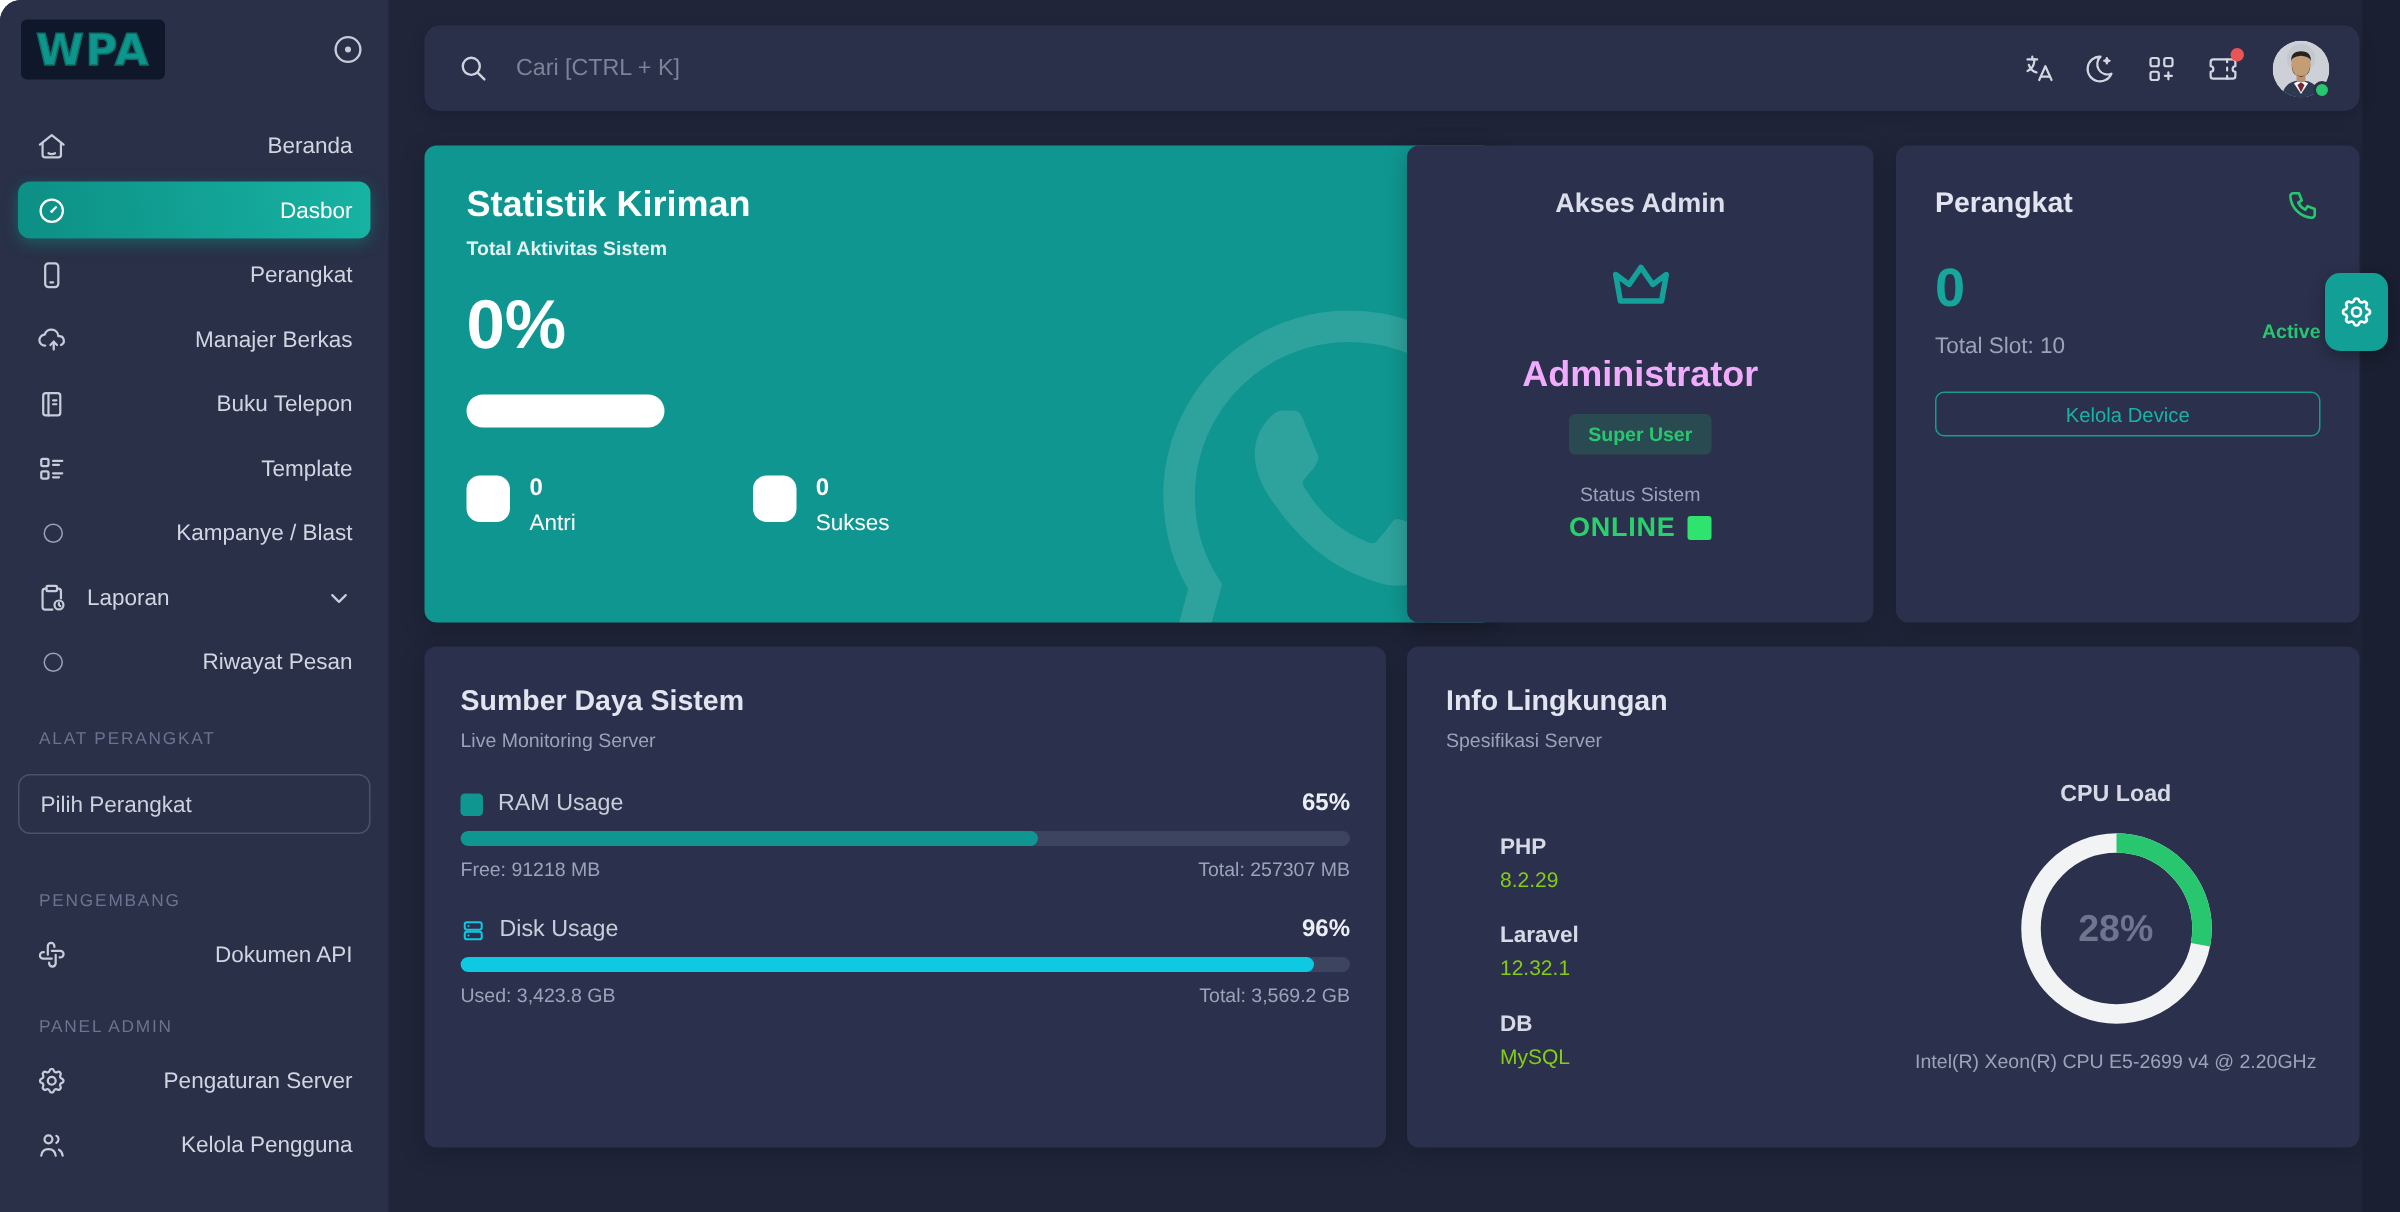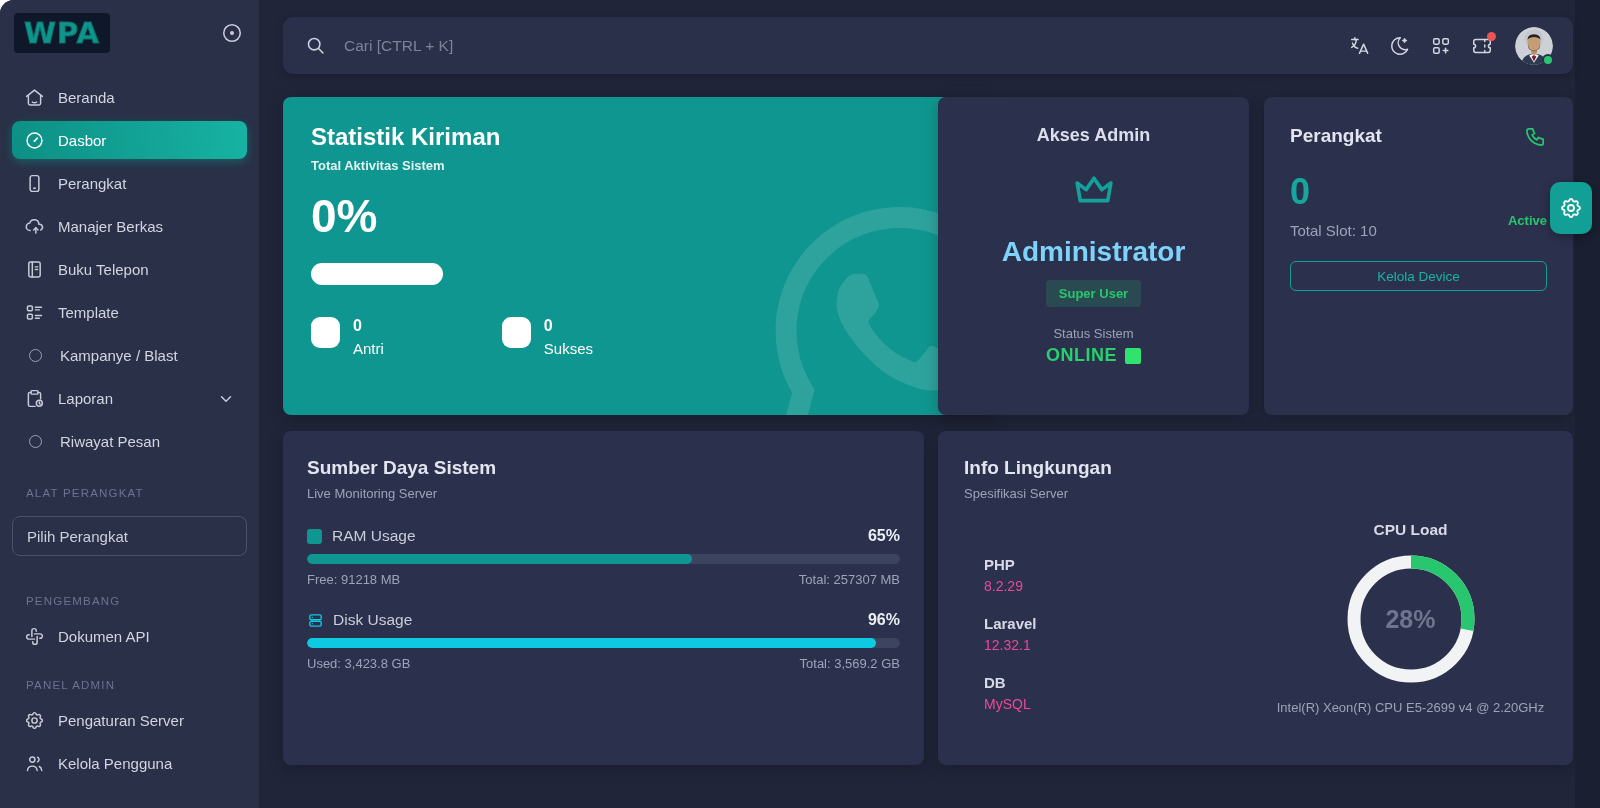--- a/index.html
+++ b/index.html
@@ -6,21 +6,21 @@
   body{font-family:"Liberation Sans","DejaVu Sans",sans-serif;-webkit-font-smoothing:antialiased;}
   .app{position:relative;width:1600px;height:808px;background:#20253a;overflow:hidden;border-top-left-radius:14px;}
 
   
   .sidebar{position:absolute;left:0;top:0;bottom:0;width:259px;background:#293047;z-index:3;}
   .side-head{display:flex;align-items:center;justify-content:space-between;padding:12px 16px 4px 14px;height:58px;box-sizing:border-box;}
   .logo-box{background:#0f172a;border-radius:4px;padding:3px 10px;display:flex;align-items:center;justify-content:center;cursor:pointer;}
   .logo-text{font-weight:bold;font-size:29px;letter-spacing:1px;color:#0f968c;font-family:"DejaVu Sans","Liberation Sans",sans-serif;-webkit-text-stroke:1px #0b6f68;line-height:1.2;}
   .collapse-btn{color:#c8cbda;width:22px;height:22px;cursor:pointer;}
   .nav{padding:18px 12px 0 12px;}
-  .mi{display:flex;align-items:center;height:43px;padding:0 12px;border-radius:8px;color:#d2d5e1;font-size:15px;cursor:pointer;box-sizing:border-box;}
+  .mi{display:flex;align-items:center;height:43px;padding:0 12px;border-radius:8px;color:#d2d5e1;font-size:15px;cursor:pointer;box-sizing:border-box;justify-content:space-between;}
   .mi .ic{width:21px;height:21px;margin-right:13px;flex:0 0 auto;color:#c8cbda;}
   .mi.active{background:linear-gradient(80deg,#0d8f85,#17b3a3);color:#ffffff;box-shadow:0 3px 10px rgba(13,148,136,.45);height:38px;margin:2px 0 3px 0;}
   .mi.active .ic{color:#ffffff;}
   .mi .chev{margin-left:auto;width:18px;height:18px;color:#c8cbda;}
   .mi .bullet{width:11px;height:11px;border:1.6px solid #9ba0b6;border-radius:50%;margin:0 18px 0 5px;flex:0 0 auto;}
   .sec-label{font-size:11.5px;letter-spacing:1.2px;color:#6d7290;padding:0 14px;margin:24px 0 0 12px;text-transform:uppercase;}
   .dev-select{margin:17px 12px 0 12px;border:1px solid #4a5168;border-radius:8px;height:38px;display:flex;align-items:center;padding:0 14px;color:#cdd0dd;font-size:15px;cursor:pointer;}
   .mt8{margin-top:8px;}
 
   
@@ -54,21 +54,21 @@
   .stat-item + .stat-item{margin-left:118px;}
   .stat-sq{width:29px;height:31px;background:#ffffff;border-radius:9px;margin-right:13px;}
   .stat-val{font-size:16px;font-weight:bold;color:#ffffff;line-height:1.1;}
   .stat-lbl{font-size:15px;color:#ffffff;margin-top:5px;}
   .wa-mark{position:absolute;right:-28px;bottom:-42px;width:250px;height:250px;color:rgba(255,255,255,.13);}
 
   
   .admin-card{left:938px;top:97px;width:311px;height:318px;padding:28px 20px;display:flex;flex-direction:column;align-items:center;text-align:center;}
   .admin-title{font-size:18px;font-weight:bold;color:#dcdfeb;}
   .crown{width:44px;height:44px;color:#14a199;margin-top:22px;}
-  .admin-role{font-size:28px;font-weight:bold;color:#7dd3fc;margin-top:24px;}
+  .admin-role{font-size:24px;font-weight:bold;color:#f0abfc;margin-top:24px;}
   .admin-badge{margin-top:12px;background:rgba(40,199,111,.17);color:#28c76f;font-size:13px;font-weight:bold;padding:6px 13px;border-radius:4px;}
   .admin-status-lbl{font-size:13px;color:#9da2b9;margin-top:19px;}
   .admin-online{display:flex;align-items:center;gap:8px;margin-top:4px;}
   .online-text{font-size:18px;font-weight:bold;color:#28d16c;letter-spacing:.5px;}
   .online-sq{width:16px;height:16px;background:#2ee36e;border-radius:2px;}
 
   
   .device-card{left:1264px;top:97px;width:309px;height:318px;padding:28px 26px;}
   .device-head{display:flex;justify-content:space-between;align-items:flex-start;}
   .phone-ic{width:23px;height:23px;color:#28c76f;}
@@ -85,24 +85,24 @@
   .legend-ic{width:17px;height:17px;color:#0ec9e2;margin-right:9px;}
   .res-name{font-size:15.5px;color:#c9cdda;}
   .res-pct{margin-left:auto;font-size:16px;font-weight:bold;color:#eceef5;}
   .track{width:100%;height:10px;background:#3d4460;border-radius:6px;margin-top:9px;overflow:hidden;}
   .fill-teal{height:100%;background:#109690;border-radius:6px;}
   .fill-cyan{height:100%;background:#0ec9e2;border-radius:6px;}
   .res-meta{display:flex;justify-content:space-between;font-size:13px;color:#9da2b9;margin-top:8px;}
 
   
   .env-card{left:938px;top:431px;width:635px;height:334px;padding:26px 26px;}
-  .spec-list{position:absolute;left:46px;top:125px;}
+  .spec-list{position:absolute;left:62px;top:125px;}
   .spec-item{margin-bottom:21px;}
   .spec-name{font-size:15px;font-weight:bold;color:#d7dae6;}
-  .spec-val{font-size:14px;color:#ec4899;margin-top:5px;}
+  .spec-val{font-size:14px;color:#84cc16;margin-top:5px;}
   .cpu-wrap{position:absolute;left:310px;right:0;top:90px;text-align:center;}
   .cpu-title{font-size:15.5px;font-weight:bold;color:#d7dae6;}
   .donut-wrap{position:relative;width:134px;height:134px;margin:13px auto 0 auto;}
   .donut-center{position:absolute;inset:0;display:flex;align-items:center;justify-content:center;font-size:25px;font-weight:bold;color:#70758f;}
   .cpu-name{font-size:13px;color:#9da2b9;margin-top:14px;}
 
   
   .scroll-strip{position:absolute;right:0;top:0;bottom:0;width:25px;background:#1a1f31;z-index:1;}
   .customizer-btn{position:absolute;right:8px;top:182px;width:42px;height:52px;background:#12a096;border-radius:10px;display:flex;align-items:center;justify-content:center;color:#ffffff;cursor:pointer;box-shadow:0 3px 10px rgba(0,0,0,.3);z-index:4;}
   .customizer-btn .ic{width:24px;height:24px;}

